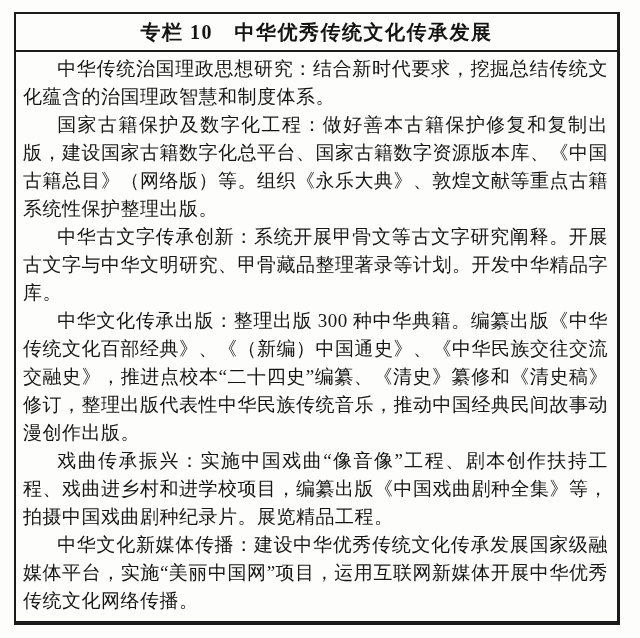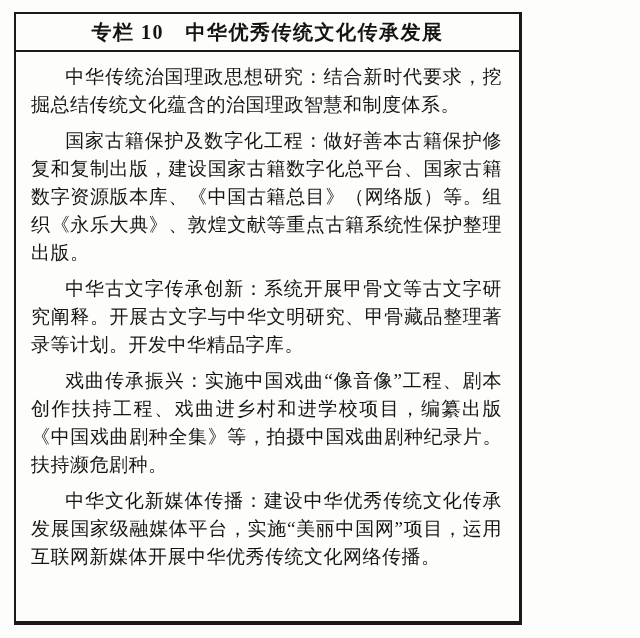--- a/index.html
+++ b/index.html
@@ -16,21 +16,21 @@
   }
   .page {
     position: absolute;
     inset: 0;
     background: #fdfdfc;
   }
   .panel {
     position: absolute;
     left: 14px;
     top: 12px;
-    width: 508px;
+    width: 606px;
     height: 613px;
     box-sizing: border-box;
     border: 2px solid #1b1b1b;
     border-right-width: 3px;
     border-bottom-width: 4px;
     background: #fdfdfb;
   }
   .panel-title {
     height: 36px;
     line-height: 36px;
@@ -46,31 +46,32 @@
   .panel-body {
     padding: 3px 9px 0 7px;
     color: #161616;
     font-size: 19px;
     line-height: 28px;
     letter-spacing: 0.5px;
     text-align: justify;
     text-justify: inter-character;
   }
   .panel-body p {
-    margin: 8px;
+    margin: 0;
     text-indent: 1.8em;
   }
 </style>
 </head>
 <body>
 
 <div class="page">
   <div class="panel">
     <div class="panel-title">专栏 10　中华优秀传统文化传承发展</div>
     <div class="panel-body">
       <p>中华传统治国理政思想研究：结合新时代要求，挖掘总结传统文化蕴含的治国理政智慧和制度体系。</p>
       <p>国家古籍保护及数字化工程：做好善本古籍保护修复和复制出版，建设国家古籍数字化总平台、国家古籍数字资源版本库、《中国古籍总目》（网络版）等。组织《永乐大典》、敦煌文献等重点古籍系统性保护整理出版。</p>
       <p>中华古文字传承创新：系统开展甲骨文等古文字研究阐释。开展古文字与中华文明研究、甲骨藏品整理著录等计划。开发中华精品字库。</p>
-      <p>戏曲传承振兴：实施中国戏曲“像音像”工程、剧本创作扶持工程、戏曲进乡村和进学校项目，编纂出版《中国戏曲剧种全集》等，拍摄中国戏曲剧种纪录片。扶持濒危剧种。</p>
+      <p>中华文化传承出版：整理出版 300 种中华典籍。编纂出版《中华传统文化百部经典》、《（新编）中国通史》、《中华民族交往交流交融史》，推进点校本“二十四史”编纂、《清史》纂修和《清史稿》修订，整理出版代表性中华民族传统音乐，推动中国经典民间故事动漫创作出版。</p>
+      <p>戏曲传承振兴：实施中国戏曲“像音像”工程、剧本创作扶持工程、戏曲进乡村和进学校项目，编纂出版《中国戏曲剧种全集》等，拍摄中国戏曲剧种纪录片。展览精品工程。</p>
       <p>中华文化新媒体传播：建设中华优秀传统文化传承发展国家级融媒体平台，实施“美丽中国网”项目，运用互联网新媒体开展中华优秀传统文化网络传播。</p>
     </div>
   </div>
 </div>
 
 </body></html>

